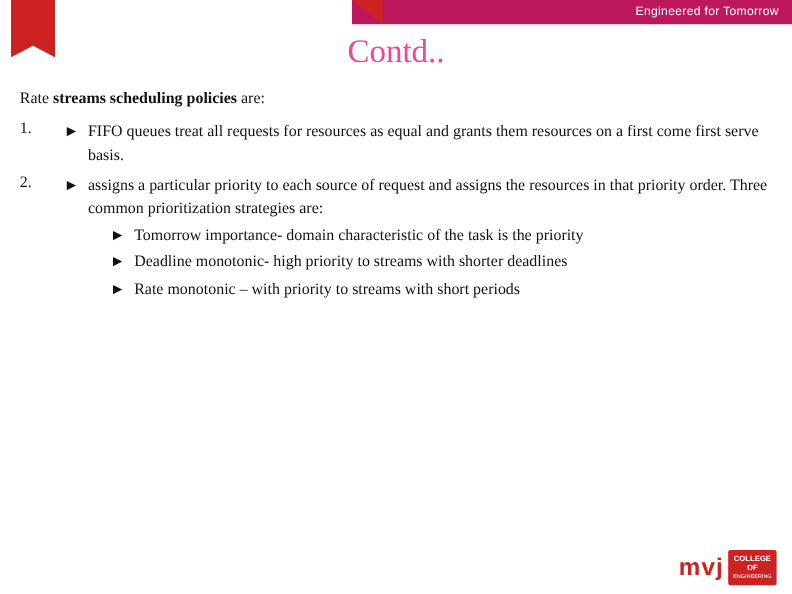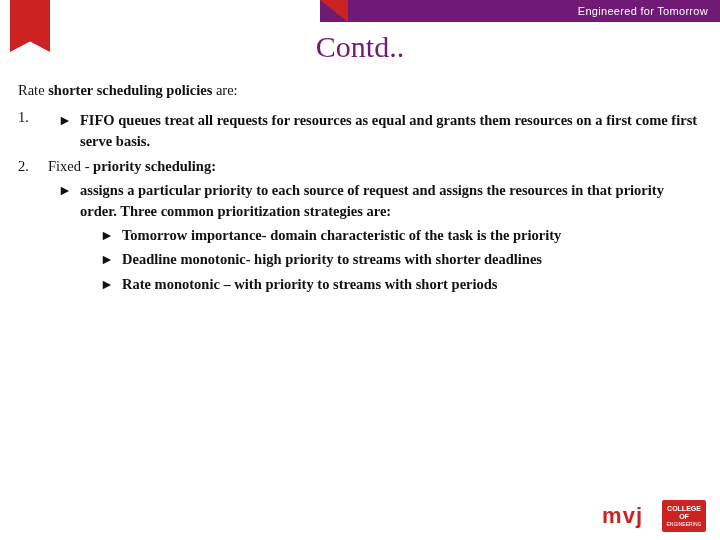--- a/index.html
+++ b/index.html
@@ -14,21 +14,21 @@
       overflow: hidden;
       position: relative;
     }
 
     
     .header-bar {
       position: absolute;
       top: 0; right: 0;
       width: 400px;
       height: 22px;
-      background: #701a75;
+      background: #be185d;
       display: flex;
       align-items: center;
       justify-content: flex-end;
       padding-right: 12px;
     }
 
     .header-bar span {
       color: #ffffff;
       font-size: 11px;
       font-family: Arial, sans-serif;
@@ -55,21 +55,21 @@
     }
 
     
     .page-title {
       position: absolute;
       top: 30px;
       left: 0; right: 0;
       text-align: center;
       font-size: 30px;
       font-family: 'Times New Roman', Times, serif;
-      color: #701a75;
+      color: #ec4899;
       font-weight: normal;
     }
 
     
     .content {
       position: absolute;
       top: 80px;
       left: 18px;
       right: 18px;
       bottom: 50px;
@@ -104,42 +104,41 @@
     }
 
     .arrow-symbol {
       min-width: 22px;
       font-size: 14px;
       padding-top: 1px;
     }
 
     .sub-text {
       flex: 1;
-      font-weight: bold;
     }
 
     .sub-sub-bullet {
       display: flex;
       align-items: flex-start;
       margin-top: 3px;
       margin-left: 20px;
     }
 
     .sub-sub-text {
       flex: 1;
     }
 
     
     .logo-area {
       position: absolute;
       bottom: 8px;
       right: 14px;
       display: flex;
       align-items: center;
-      gap: 19px;
+      gap: 4px;
     }
 
     .logo-mvj {
       font-size: 22px;
       font-weight: bold;
       font-family: Arial, sans-serif;
       color: #cc2222;
       letter-spacing: 1px;
     }
 
@@ -179,38 +178,37 @@
 </div>
 <div class="header-triangle"></div>
 
 <div class="left-flag"></div>
 
 <h1 class="page-title">Contd..</h1>
 
 <div class="content">
 
   <div class="intro-line">
-    <span>Rate </span><strong>shorter scheduling policies</strong><span> are:</span>
+    <span>Rate </span><strong>streams scheduling policies</strong><span> are:</span>
   </div>
 
   <div class="list-item">
     <span class="list-number">1.</span>
     <div class="list-content">
       
       <div class="sub-bullet">
         <span class="arrow-symbol">►</span>
         <span class="sub-text">FIFO queues treat all requests for resources as equal and grants them resources on a first come first serve basis.</span>
       </div>
     </div>
   </div>
 
   <div class="list-item">
     <span class="list-number">2.</span>
     <div class="list-content">
-      <span>Fixed - <strong>priority scheduling:</strong></span>
       
       <div class="sub-bullet">
         <span class="arrow-symbol">►</span>
         <span class="sub-text">
           assigns a particular priority to each source of request and assigns the resources in that priority order. Three common prioritization strategies are:
           
           <div class="sub-sub-bullet">
             <span class="arrow-symbol">►</span>
             <span class="sub-sub-text">Tomorrow importance- domain characteristic of the task is the priority</span>
           </div>

